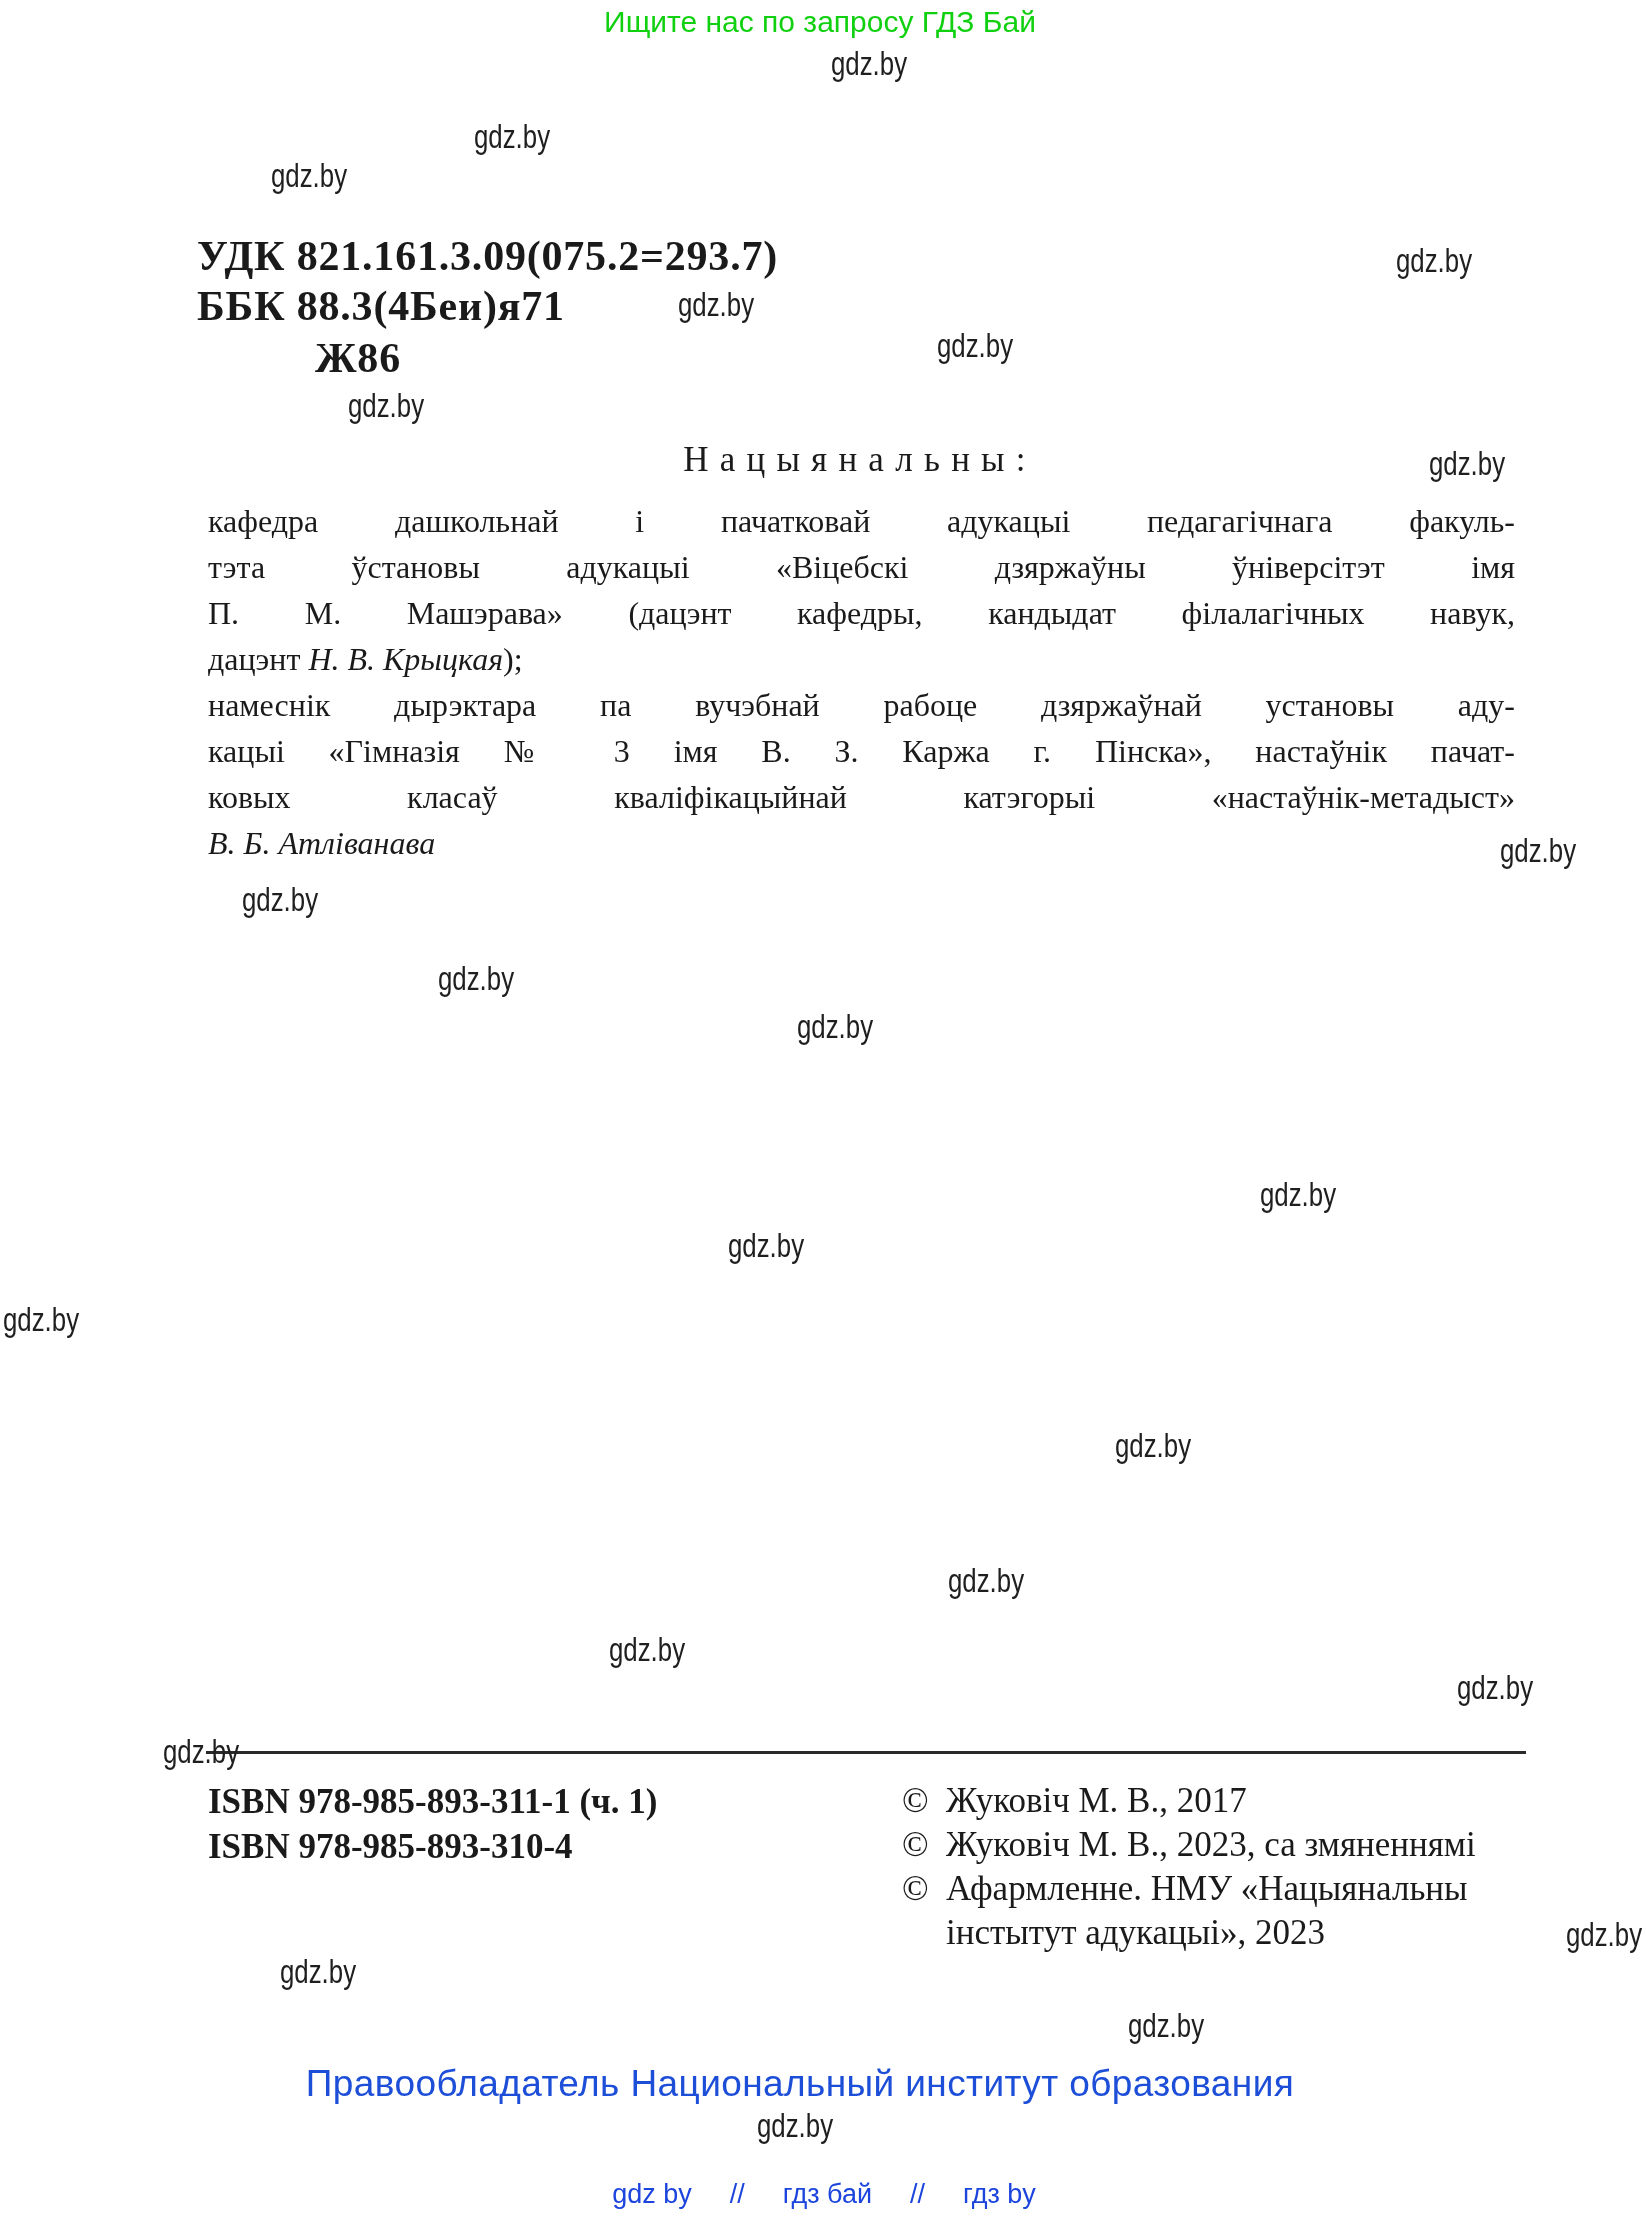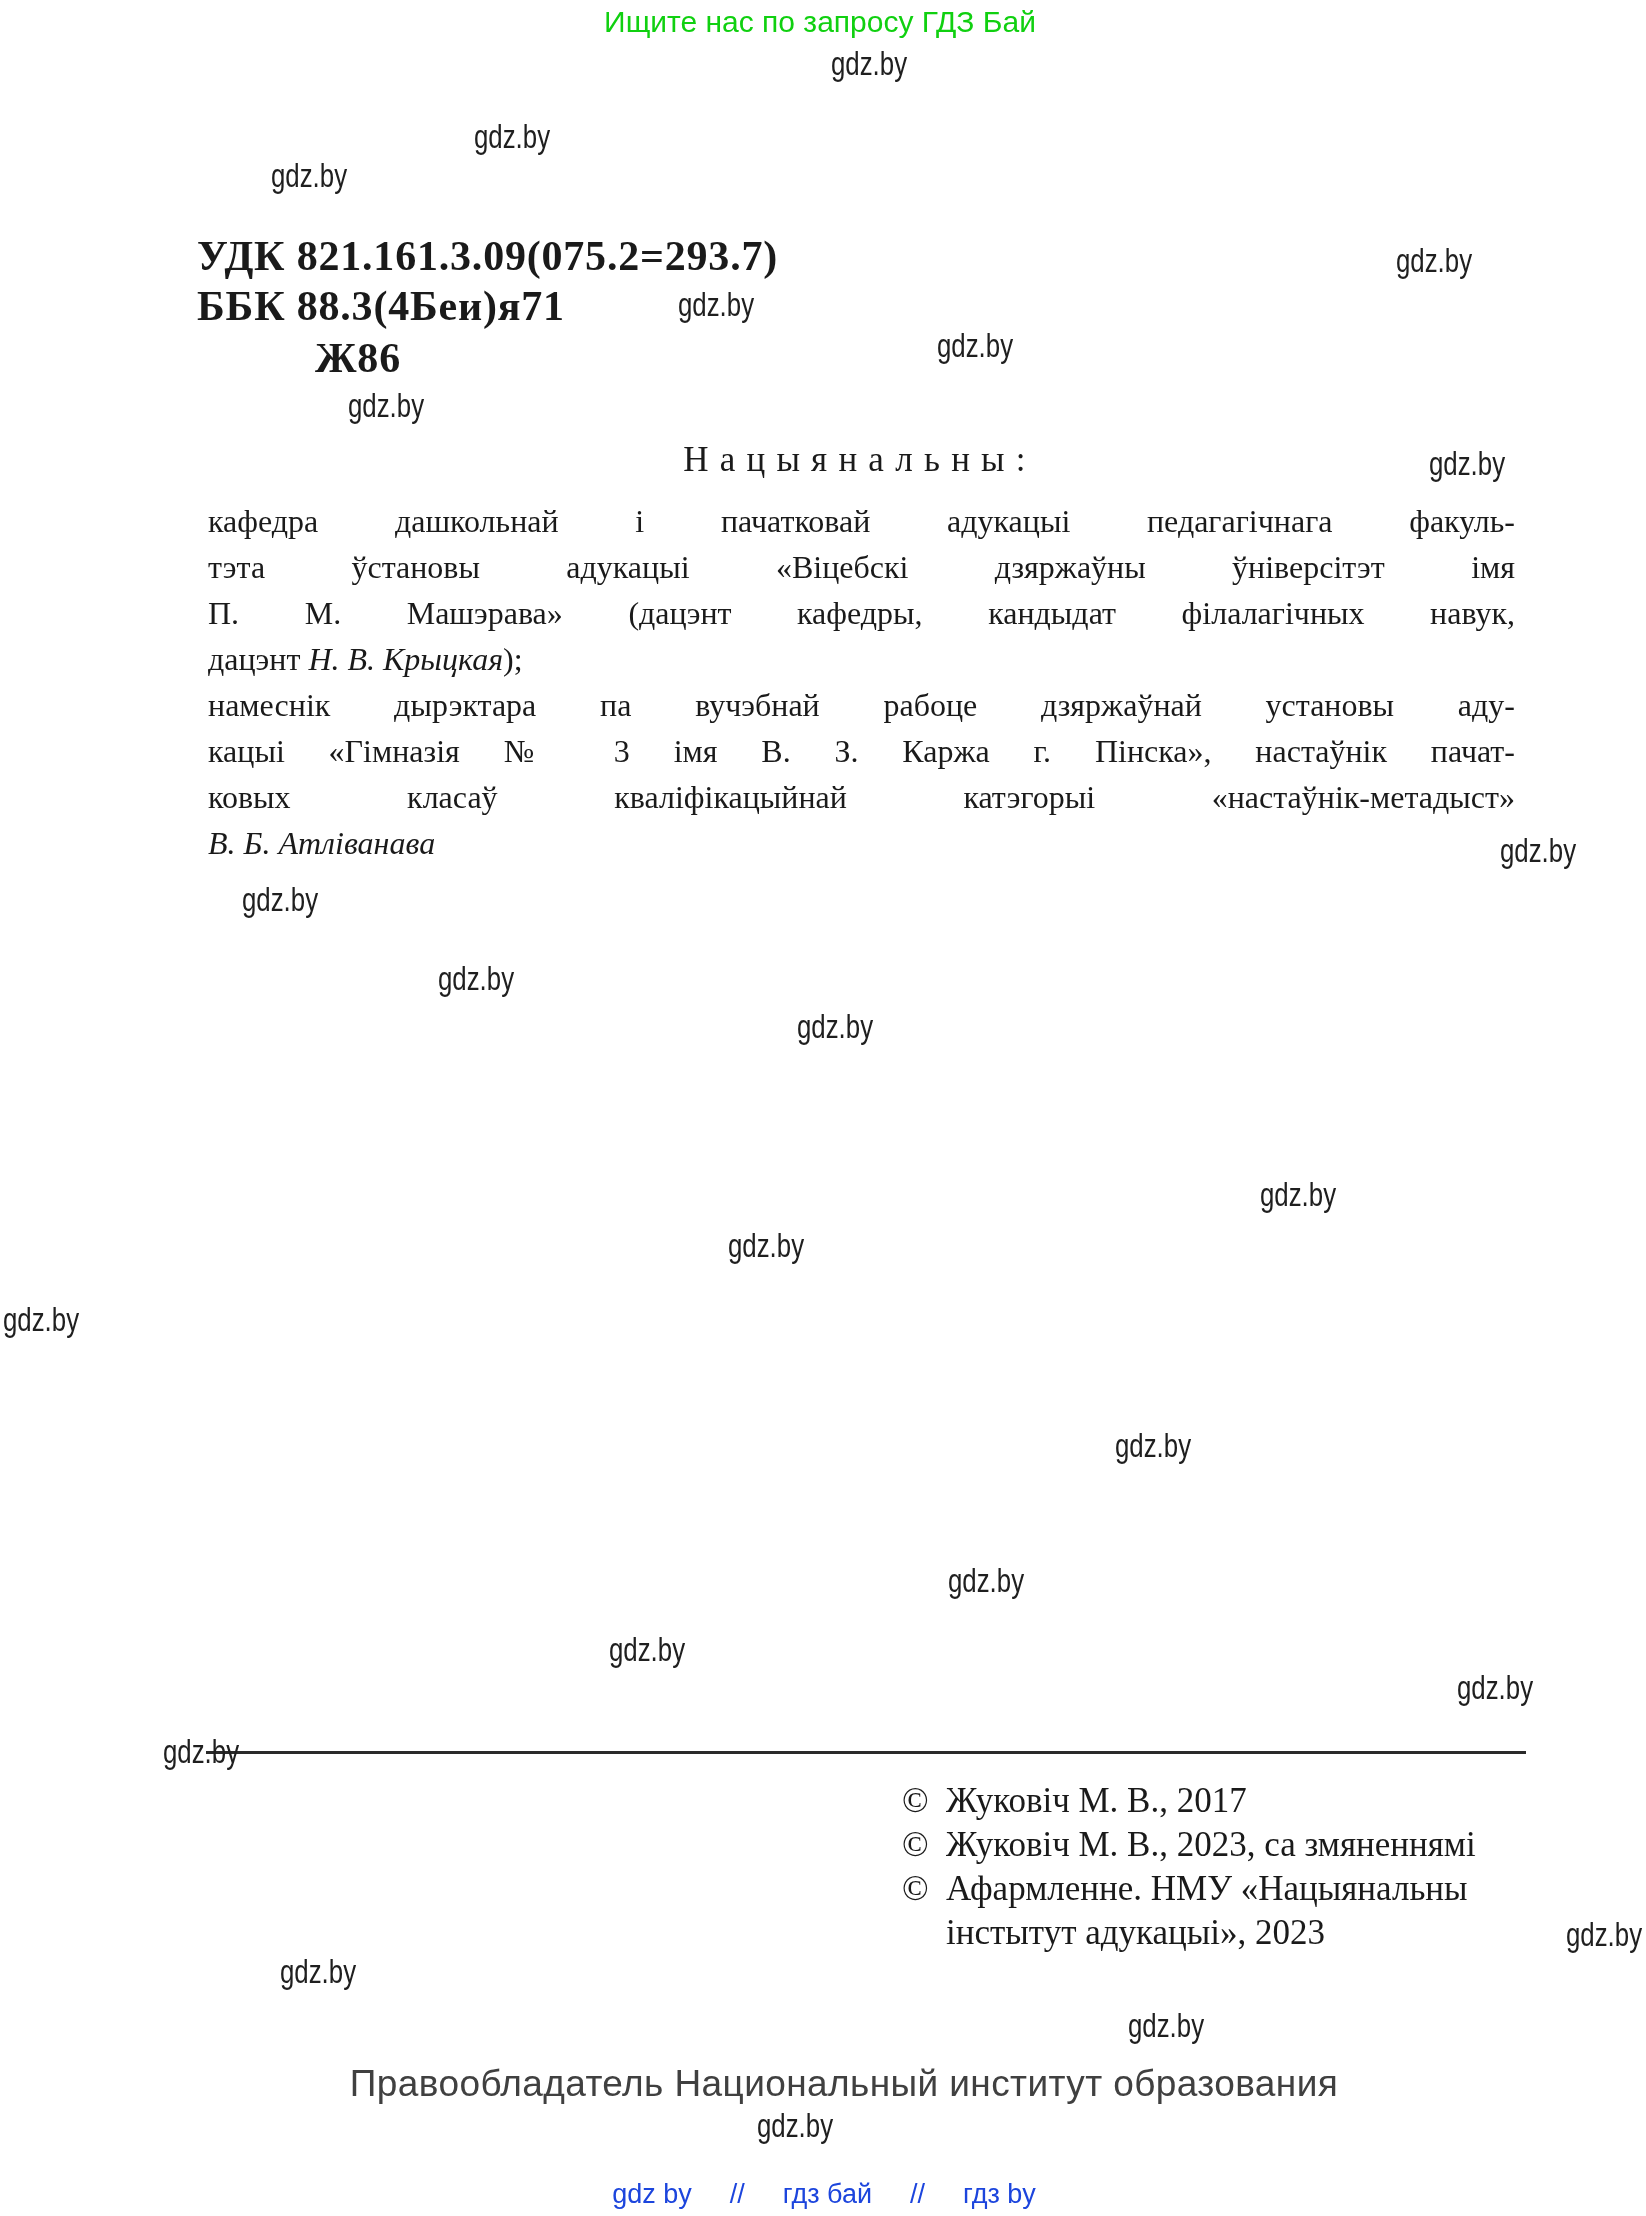--- a/index.html
+++ b/index.html
@@ -62,41 +62,45 @@
 
   <div class="abs para" style="left:208px;top:682px;">
     <div class="ln">намеснік дырэктара па вучэбнай рабоце дзяржаўнай установы аду-</div>
     <div class="ln">кацыі «Гімназія № 3 імя В. З. Каржа г. Пінска», настаўнік пачат-</div>
     <div class="ln">ковых класаў кваліфікацыйнай катэгорыі «настаўнік-метадыст»</div>
     <div class="ln last italic">В. Б. Атліванава</div>
   </div>
 
   <div class="abs rule" style="left:206px;top:1751px;width:1320px;"></div>
 
+  <div class="abs isbn" style="left:208px;top:1779px;">
+    <div>ISBN 978-985-893-311-1 (ч. 1)</div>
+    <div>ISBN 978-985-893-310-4</div>
+  </div>
 
   <div class="abs copyright" style="left:902px;top:1779px;">
     <div class="crow">
       <span class="csym">©</span>
       <span class="ctext">Жуковіч М. В., 2017</span>
     </div>
     <div class="crow">
       <span class="csym">©</span>
       <span class="ctext">Жуковіч М. В., 2023, са змяненнямі</span>
     </div>
     <div class="crow">
       <span class="csym">©</span>
       <span class="ctext">Афармленне. НМУ «Нацыянальны</span>
     </div>
     <div class="crow">
       <span class="csym"></span>
       <span class="ctext">інстытут адукацыі», 2023</span>
     </div>
   </div>
 
-  <div class="abs owner" style="left:844px;top:2063px;color:#404040;">Правообладатель Национальный институт образования</div>
+  <div class="abs owner" style="left:800px;top:2063px;color:#1d4ed8;">Правообладатель Национальный институт образования</div>
 
   <div class="abs footer" style="left:824px;top:2179px;color:#1c45dd;">
     <span>gdz by</span><span>//</span><span>гдз бай</span><span>//</span><span>гдз by</span>
   </div>
 
   <div id="watermark-layer">
       <div class="wm" style="left: 869px; top: 63px; color: rgb(31, 31, 31);">gdz.by</div>
       <div class="wm" style="left: 512px; top: 136px; color: rgb(31, 31, 31);">gdz.by</div>
       <div class="wm" style="left: 309px; top: 175px; color: rgb(31, 31, 31);">gdz.by</div>
       <div class="wm" style="left: 1434px; top: 260px; color: rgb(31, 31, 31);">gdz.by</div>

